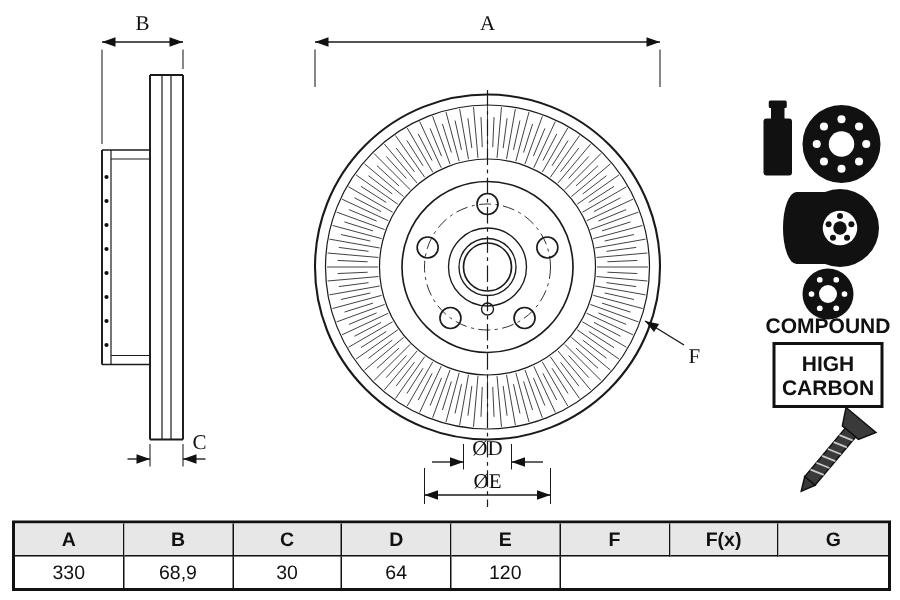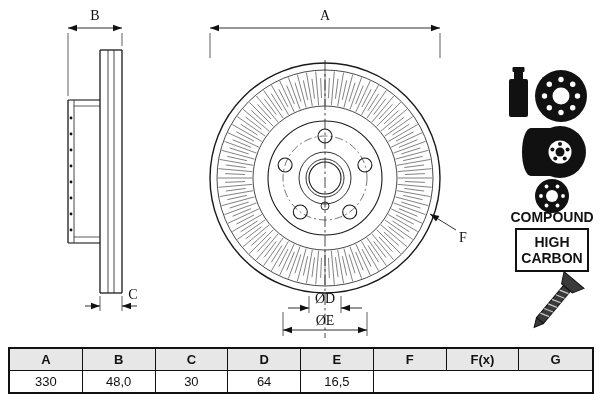--- a/index.html
+++ b/index.html
@@ -338,19 +338,19 @@
     <div class="cell head">A</div>
     <div class="cell head">B</div>
     <div class="cell head">C</div>
     <div class="cell head">D</div>
     <div class="cell head">E</div>
     <div class="cell head">F</div>
     <div class="cell head">F(x)</div>
     <div class="cell head last">G</div>
 
     <div class="cell">330</div>
-    <div class="cell">48,0</div>
+    <div class="cell">68,9</div>
     <div class="cell">30</div>
     <div class="cell">64</div>
-    <div class="cell">16,5</div>
+    <div class="cell">120</div>
     <div class="cell last"></div>
   </div>
 </div>
 
 </body></html>

